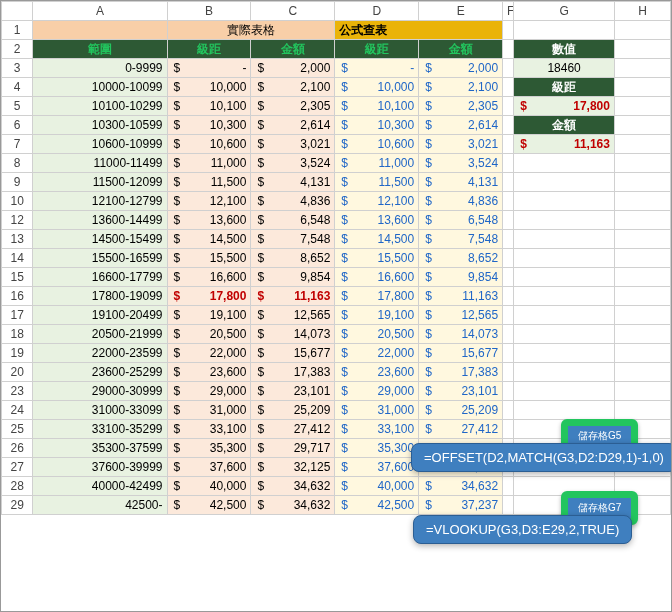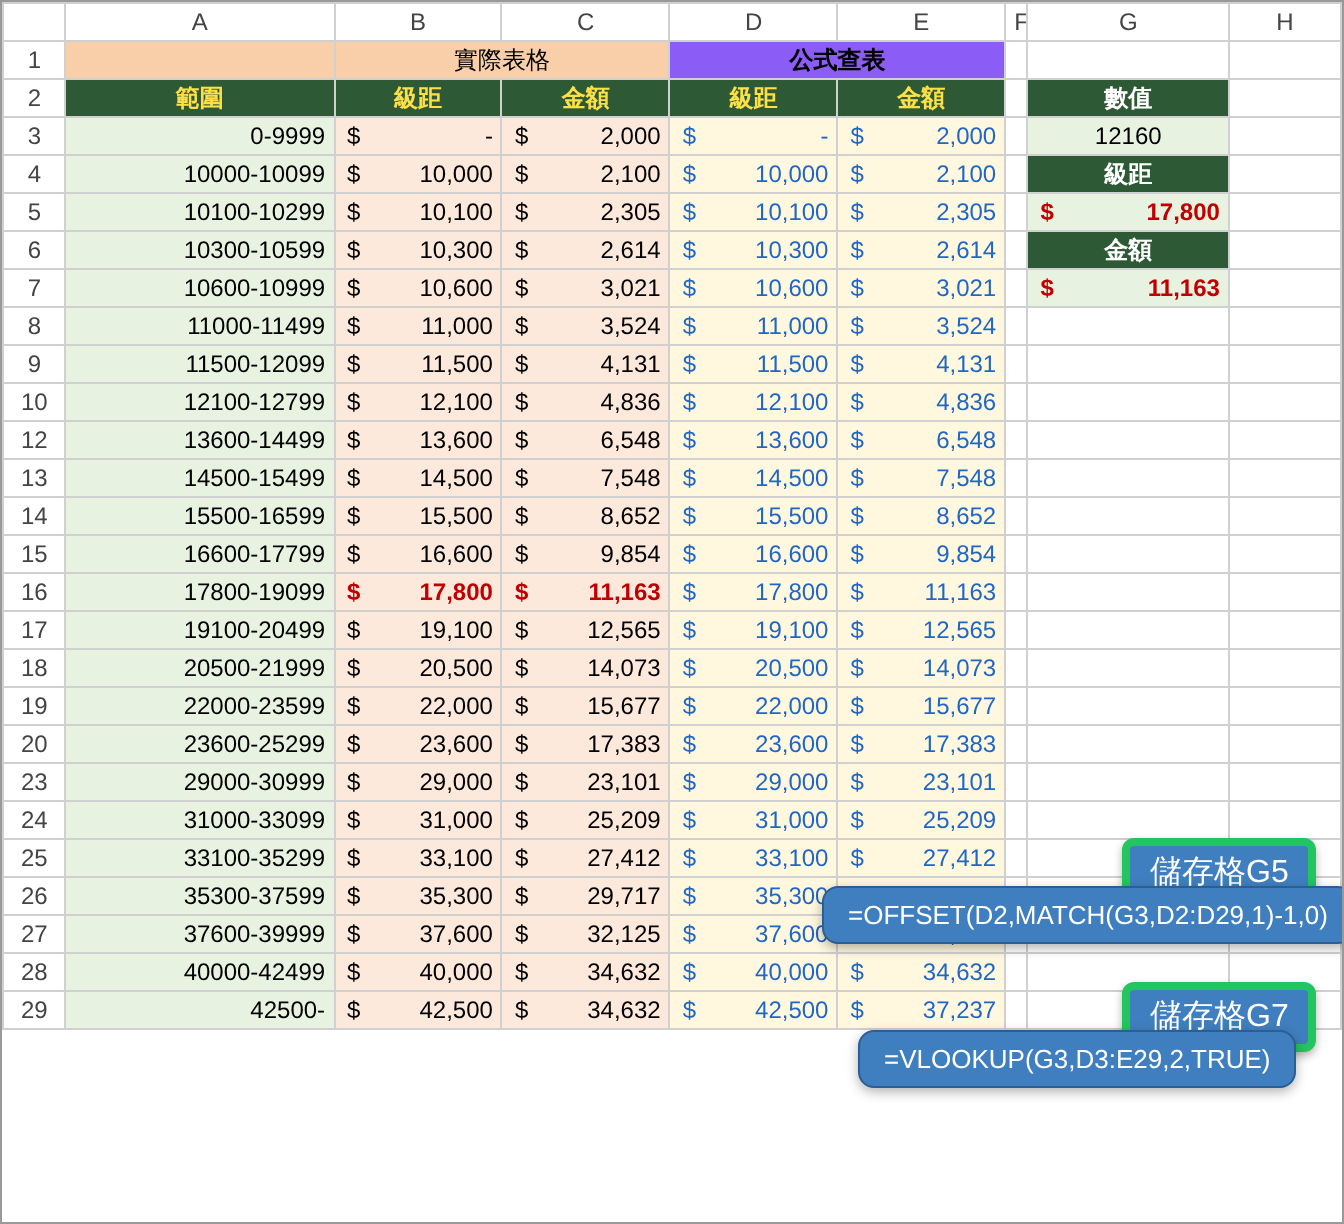--- a/index.html
+++ b/index.html
@@ -38,22 +38,22 @@
     color: #444;
     width: 28px;
     border: 1px solid #ccc;
   }
   .hA { width: 120px; }
   .hB, .hC, .hD, .hE { width: 75px; }
   .hF { width: 10px; }
   .hG { width: 90px; }
   .hH { width: 50px; }
   .hdr-orange { background: #f8cfa8; text-align:center; font-weight:normal;}
-  .hdr-yellow { background: #8b5cf6; text-align:center; font-weight:bold;}
-  .hdr-greenD { background:#2d5934; color:#fde047; text-align:center; font-weight:bold;}
+  .hdr-yellow { background: #eab308; text-align:left; font-weight:bold;}
+  .hdr-greenD { background:#2d5934; color:#22c55e; text-align:center; font-weight:bold;}
   .cell-green { background:#e8f2e1; text-align:right;}
   .cell-orange { background:#fce9db; }
   .cell-yellow { background:#fff8df; }
   .cell-greenD { background:#2d5934; color:#fff; text-align:center; font-weight:bold;margin-left:16px;}
   .cell-lgreen { background:#e8f2e1; text-align:center;}
   .red { color:#c00000; font-weight:bold;}
   .blue { color:#1f66c7; }
   .money { text-align:right; position:relative; padding-left:16px;}
   .money::before { content:"$"; position:absolute; left:6px;}
   .callout {
@@ -66,23 +66,23 @@
     box-shadow:0 2px 6px rgba(0,0,0,0.3);
     white-space:nowrap;
     border:1px solid #2b5e93;
   }
   .callout-label{
     position:absolute;
     background:#3f7fbf;
     color:#fff;
     border-radius:6px;
     padding:3px 10px;
-    font-size:16px;
+    font-size:10px;
     box-shadow:0 2px 4px rgba(0,0,0,0.3);
-    border:4px solid #22c55e;
+    border:7px solid #22c55e;
   }
   .frame{border:1px solid #999; width:672px; height:612px; box-sizing:border-box; position:relative; overflow:hidden;}
 </style>
 </head>
 <body>
 <div class="frame">
 
 <table class="sheet">
   <colgroup>
     <col style="width:28px">
@@ -130,21 +130,21 @@
   </tbody>
       <tbody id="rows">
         <tr>
           <td class="rowhead">3</td>
           <td class="cell-green">0-9999</td>
           <td class="cell-orange money">-</td>
           <td class="cell-orange money">2,000</td>
           <td class="cell-yellow money blue">-</td>
           <td class="cell-yellow money blue">2,000</td>
           <td></td>
-          <td class="cell-lgreen">12160</td>
+          <td class="cell-lgreen">18460</td>
           <td></td>
         </tr>
         <tr>
           <td class="rowhead">4</td>
           <td class="cell-green">10000-10099</td>
           <td class="cell-orange money">10,000</td>
           <td class="cell-orange money">2,100</td>
           <td class="cell-yellow money blue">10,000</td>
           <td class="cell-yellow money blue">2,100</td>
           <td></td>
@@ -392,15 +392,15 @@
           <td></td>
           <td></td>
           <td></td>
         </tr>
       </tbody>
 </table>
 
 <div class="callout-label" style="top:418px; left:560px;">儲存格G5</div>
 <div class="callout" style="top:442px; left:410px;">=OFFSET(D2,MATCH(G3,D2:D29,1)-1,0)</div>
 <div class="callout-label" style="top:490px; left:560px;">儲存格G7</div>
-<div class="callout" style="top:514px; left:428px;">=VLOOKUP(G3,D3:E29,2,TRUE)</div>
+<div class="callout" style="top:514px; left:412px;">=VLOOKUP(G3,D3:E29,2,TRUE)</div>
 
 </div>
 
 </body></html>

